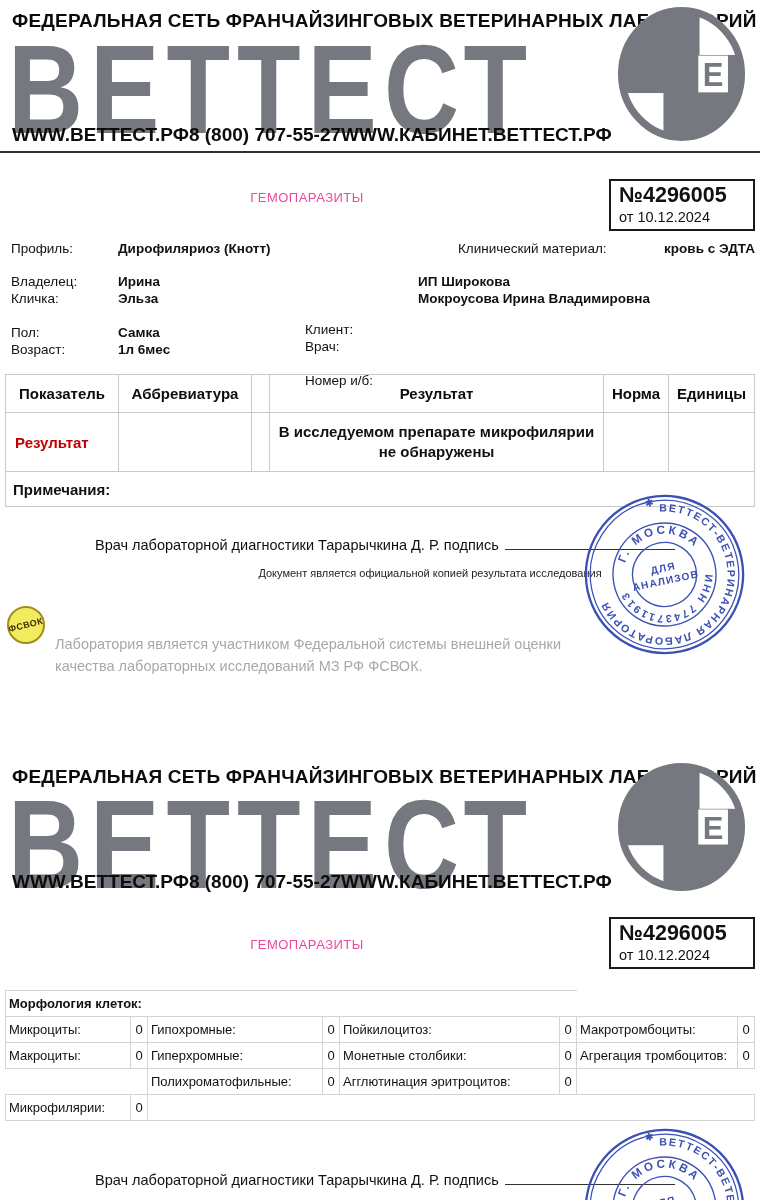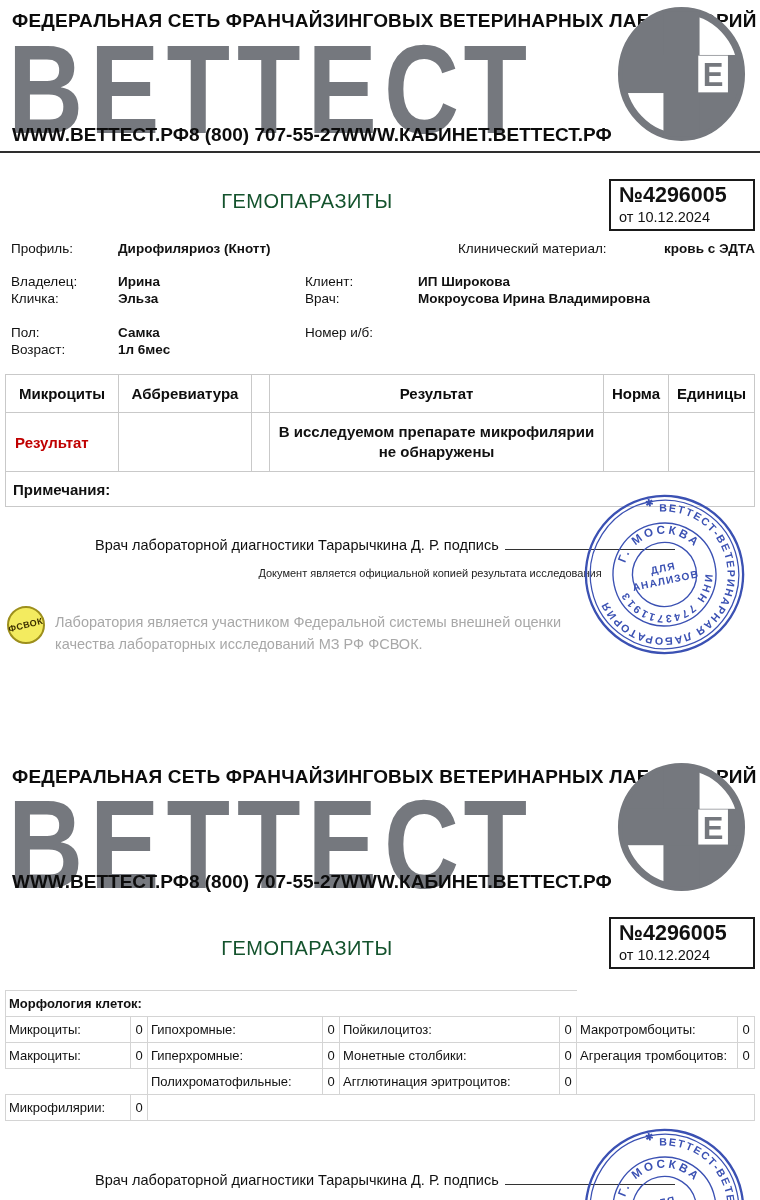--- a/index.html
+++ b/index.html
@@ -10,30 +10,30 @@
   
   .tagline{left:12px;font-size:19px;font-weight:bold;letter-spacing:.2px;color:#0c0c0c;white-space:nowrap;}
   .brand{left:8px;font-size:104px;font-weight:bold;color:#75787e;letter-spacing:7px;line-height:1;
          transform:scale(1.0,1.22);transform-origin:top left;white-space:nowrap;}
   .urlrow{left:12px;width:594px;display:flex;justify-content:space-between;
           font-size:19px;font-weight:bold;color:#0c0c0c;white-space:nowrap;}
   .logo{right:14px;}
   .rule{left:0;width:760px;height:2px;background:#2e2e2e;}
 
   
-  .rtitle{left:0;width:614px;text-align:center;font-size:20px;color:#14532d;letter-spacing:.5px;}
+  .rtitle{left:0;width:614px;text-align:center;font-size:13px;color:#ec4899;letter-spacing:.5px;}
   .numbox{left:609px;width:146px;border:2px solid #1a1a1a;background:#fff;padding:2px 24px 4px 8px;box-sizing:border-box;}
   .numbox .num{font-size:21.5px;font-weight:bold;white-space:nowrap;}
   .numbox .dat{font-size:14.5px;margin-top:1px;}
 
   
   .prow{left:0;width:760px;height:17px;font-size:13.5px;}
   .prow span{position:absolute;white-space:nowrap;}
   .pl1{left:11px;}   .pv1{left:118px;font-weight:bold;}
-  .pl2{left:305px;} .pv2{left:418px;font-weight:bold;}
+  .pl2{left:305px;margin-top:48px;} .pv2{left:418px;font-weight:bold;}
   .plm{left:458px;} .pvm{right:5px;font-weight:bold;}
 
   
   .rtable{left:5px;width:749px;border-collapse:collapse;table-layout:fixed;}
   .rtable td{border:1px solid #c9c9c9;font-size:15px;vertical-align:middle;}
   .rtable .hd{font-weight:bold;text-align:center;height:35px;color:#0d0d0d;}
   .rtable .ind{color:#c00000;font-weight:bold;padding-left:9px;height:56px;}
   .rtable .res{font-weight:bold;text-align:center;line-height:1.35;}
   .rtable .notes{font-weight:bold;height:32px;padding-left:7px;font-size:15px;}
 
@@ -131,21 +131,21 @@
     <colgroup>
         <col style="width:113px">
         <col style="width:133px">
         <col style="width:18px">
               <col style="width:334px">
         <col style="width:65px">
         <col style="width:86px">
       </colgroup>
     <tbody>
         <tr>
-      <td class="hd">Микроциты</td>
+      <td class="hd">Показатель</td>
       <td class="hd">Аббревиатура</td>
       <td class="hd"></td>
       <td class="hd">Результат</td>
       <td class="hd">Норма</td>
       <td class="hd">Единицы</td>
     </tr>
     <tr>
       <td class="ind">Результат</td>
       <td></td>
       <td></td>
@@ -160,21 +160,21 @@
     </table>
 
   <div class="abs sig" style="top:536px">
     <span>Врач лабораторной диагностики Тарарычкина Д. Р. подпись</span><span class="sigline"></span>
   </div>
   <div class="abs copynote" style="top:567px">Документ является официальной копией результата исследования</div>
 
   <div class="abs fsvok-badge" style="top:606px">
     <span>ФСВОК</span>
   </div>
-  <div class="abs fsvok-text" style="top:611px">Лаборатория является участником Федеральной системы внешней оценки качества лабораторных исследований МЗ РФ ФСВОК.</div>
+  <div class="abs fsvok-text" style="top:633px">Лаборатория является участником Федеральной системы внешней оценки качества лабораторных исследований МЗ РФ ФСВОК.</div>
 
   <svg class="abs stamp" style="left:582px;top:492px" width="165" height="165" viewBox="0 0 170 170">
     <circle cx="85" cy="85" r="81" stroke-width="2.4"></circle>
     <circle cx="85" cy="85" r="76.5" stroke-width="1.3"></circle>
     <circle cx="85" cy="85" r="53" stroke-width="1.4"></circle>
     <circle cx="85" cy="85" r="33" stroke-width="1.4"></circle>
     <path id="s1o" d="M85,85 m-65,0 a65,65 0 1,1 130,0 a65,65 0 1,1 -130,0" fill="none"></path>
     <path id="s1c" d="M85,85 m-42,0 a42,42 0 1,1 84,0 a42,42 0 1,1 -84,0" fill="none"></path>
     <text class="st-outer"><textPath href="#s1o" startOffset="27%">ВЕТТЕСТ-ВЕТЕРИНАРНАЯ ЛАБОРАТОРИЯ</textPath></text>
     <text class="st-city" text-anchor="middle"><textPath href="#s1c" startOffset="25%">Г. МОСКВА</textPath></text>

